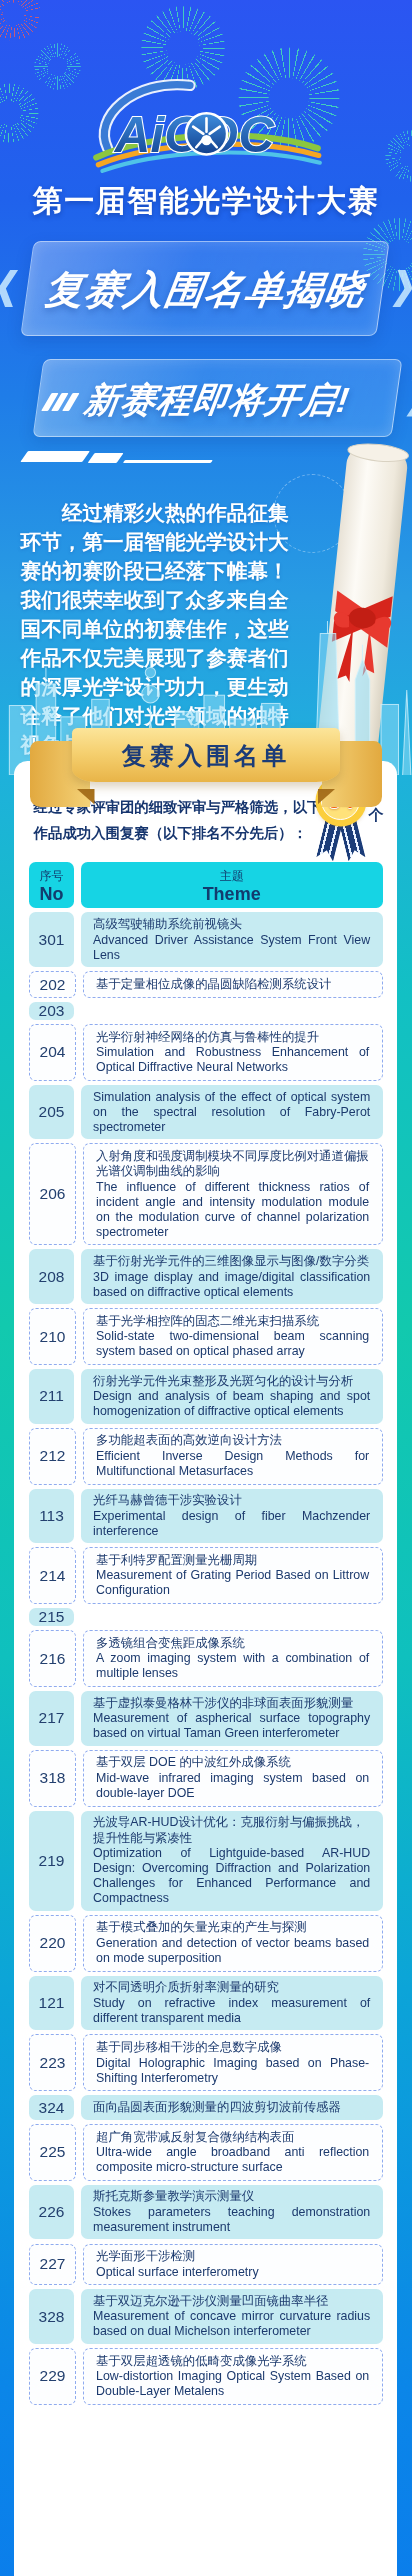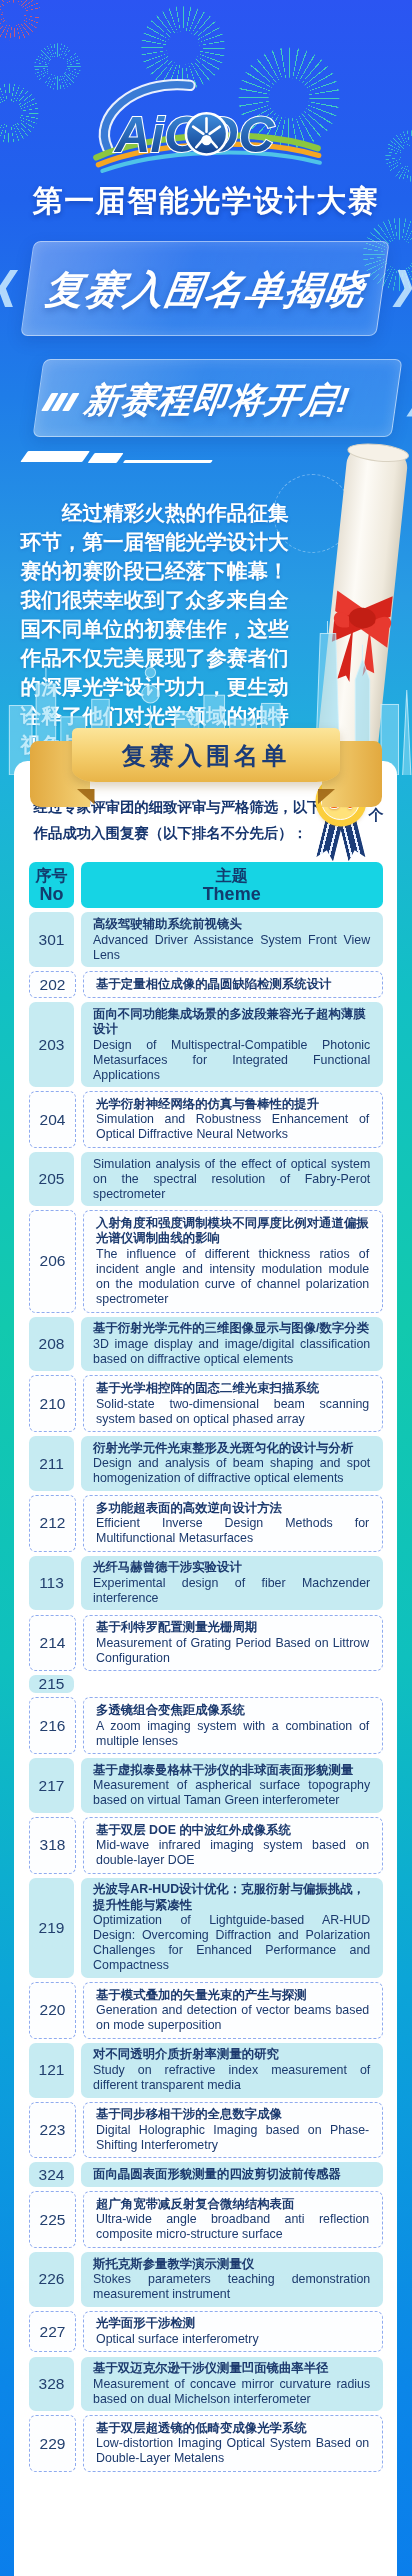--- a/index.html
+++ b/index.html
@@ -96,25 +96,25 @@
     border-radius:50%;background:#FFE27A;border:1.5px solid #fff}
   .ros-num{position:absolute;width:100%;text-align:center;top:10.3px;font-size:23px;font-weight:bold;
     color:#F2600F;text-shadow:0 1px 0 #fff,0 1.5px 2.1px rgba(160,60,0,.35);letter-spacing:0.5px}
   
   .table{margin:0 14.4px 0 15px;display:flex;flex-direction:column;gap:4.1px}
   .trow{display:flex;gap:6.7px}
   .cell-no{flex:0 0 45px;display:flex;align-items:center;justify-content:center;
     border-radius:6.7px;font-size:15.5px;color:#23406F}
   .cell-theme{flex:1;border-radius:6.7px;padding:4.6px 12.4px;display:flex;flex-direction:column;
     justify-content:flex-end;color:#1C3A6E}
-  .cn{font-size:12.4px;line-height:15.5px;font-weight:bold}
+  .cn{font-size:12.4px;line-height:15.5px;font-weight:normal}
   .en{font-size:12.4px;line-height:15px;text-align:justify}
   .thead .cell-no,.thead .cell-theme{background:#16D4E4;color:#123C6E;text-align:center;
     align-items:center;font-weight:bold;padding-top:5.2px;padding-bottom:5.2px}
-  .thead .h-cn{font-size:16px;line-height:18.5px;font-weight:bold}
+  .thead .h-cn{font-size:12px;line-height:18.5px;font-weight:normal}
   .thead .h-en{font-size:18px;line-height:17.5px;font-weight:bold}
   .trow.solid .cell-no,.trow.solid .cell-theme{background:#C6EBF2}
   .trow.dashed .cell-no,.trow.dashed .cell-theme{background:#FDFEFF;border:1px dashed #8FABEF}
 </style>
 </head>
 <body>
 
 <div>
   <div class="fw red fwr"></div>
   <div class="fw fw1"></div>
@@ -273,24 +273,20 @@
 
   <div class="trow row dashed" style="margin-bottom:4.1px">
     <div class="cell-no">202</div>
     <div class="cell-theme">
       <div class="cn">基于定量相位成像的晶圆缺陷检测系统设计</div>
     </div>
   </div>
 
   <div class="trow row solid" style="margin-bottom:4.1px">
     <div class="cell-no">203</div>
-    <div class="cell-theme">
-      <div class="cn">面向不同功能集成场景的多波段兼容光子超构薄膜设计</div>
-      <div class="en">Design of Multispectral-Compatible Photonic Metasurfaces for Integrated Functional Applications</div>
-    </div>
   </div>
 
   <div class="trow row dashed" style="margin-bottom:4.1px">
     <div class="cell-no">204</div>
     <div class="cell-theme">
       <div class="cn">光学衍射神经网络的仿真与鲁棒性的提升</div>
       <div class="en">Simulation and Robustness Enhancement of Optical Diffractive Neural Networks</div>
     </div>
   </div>
 

